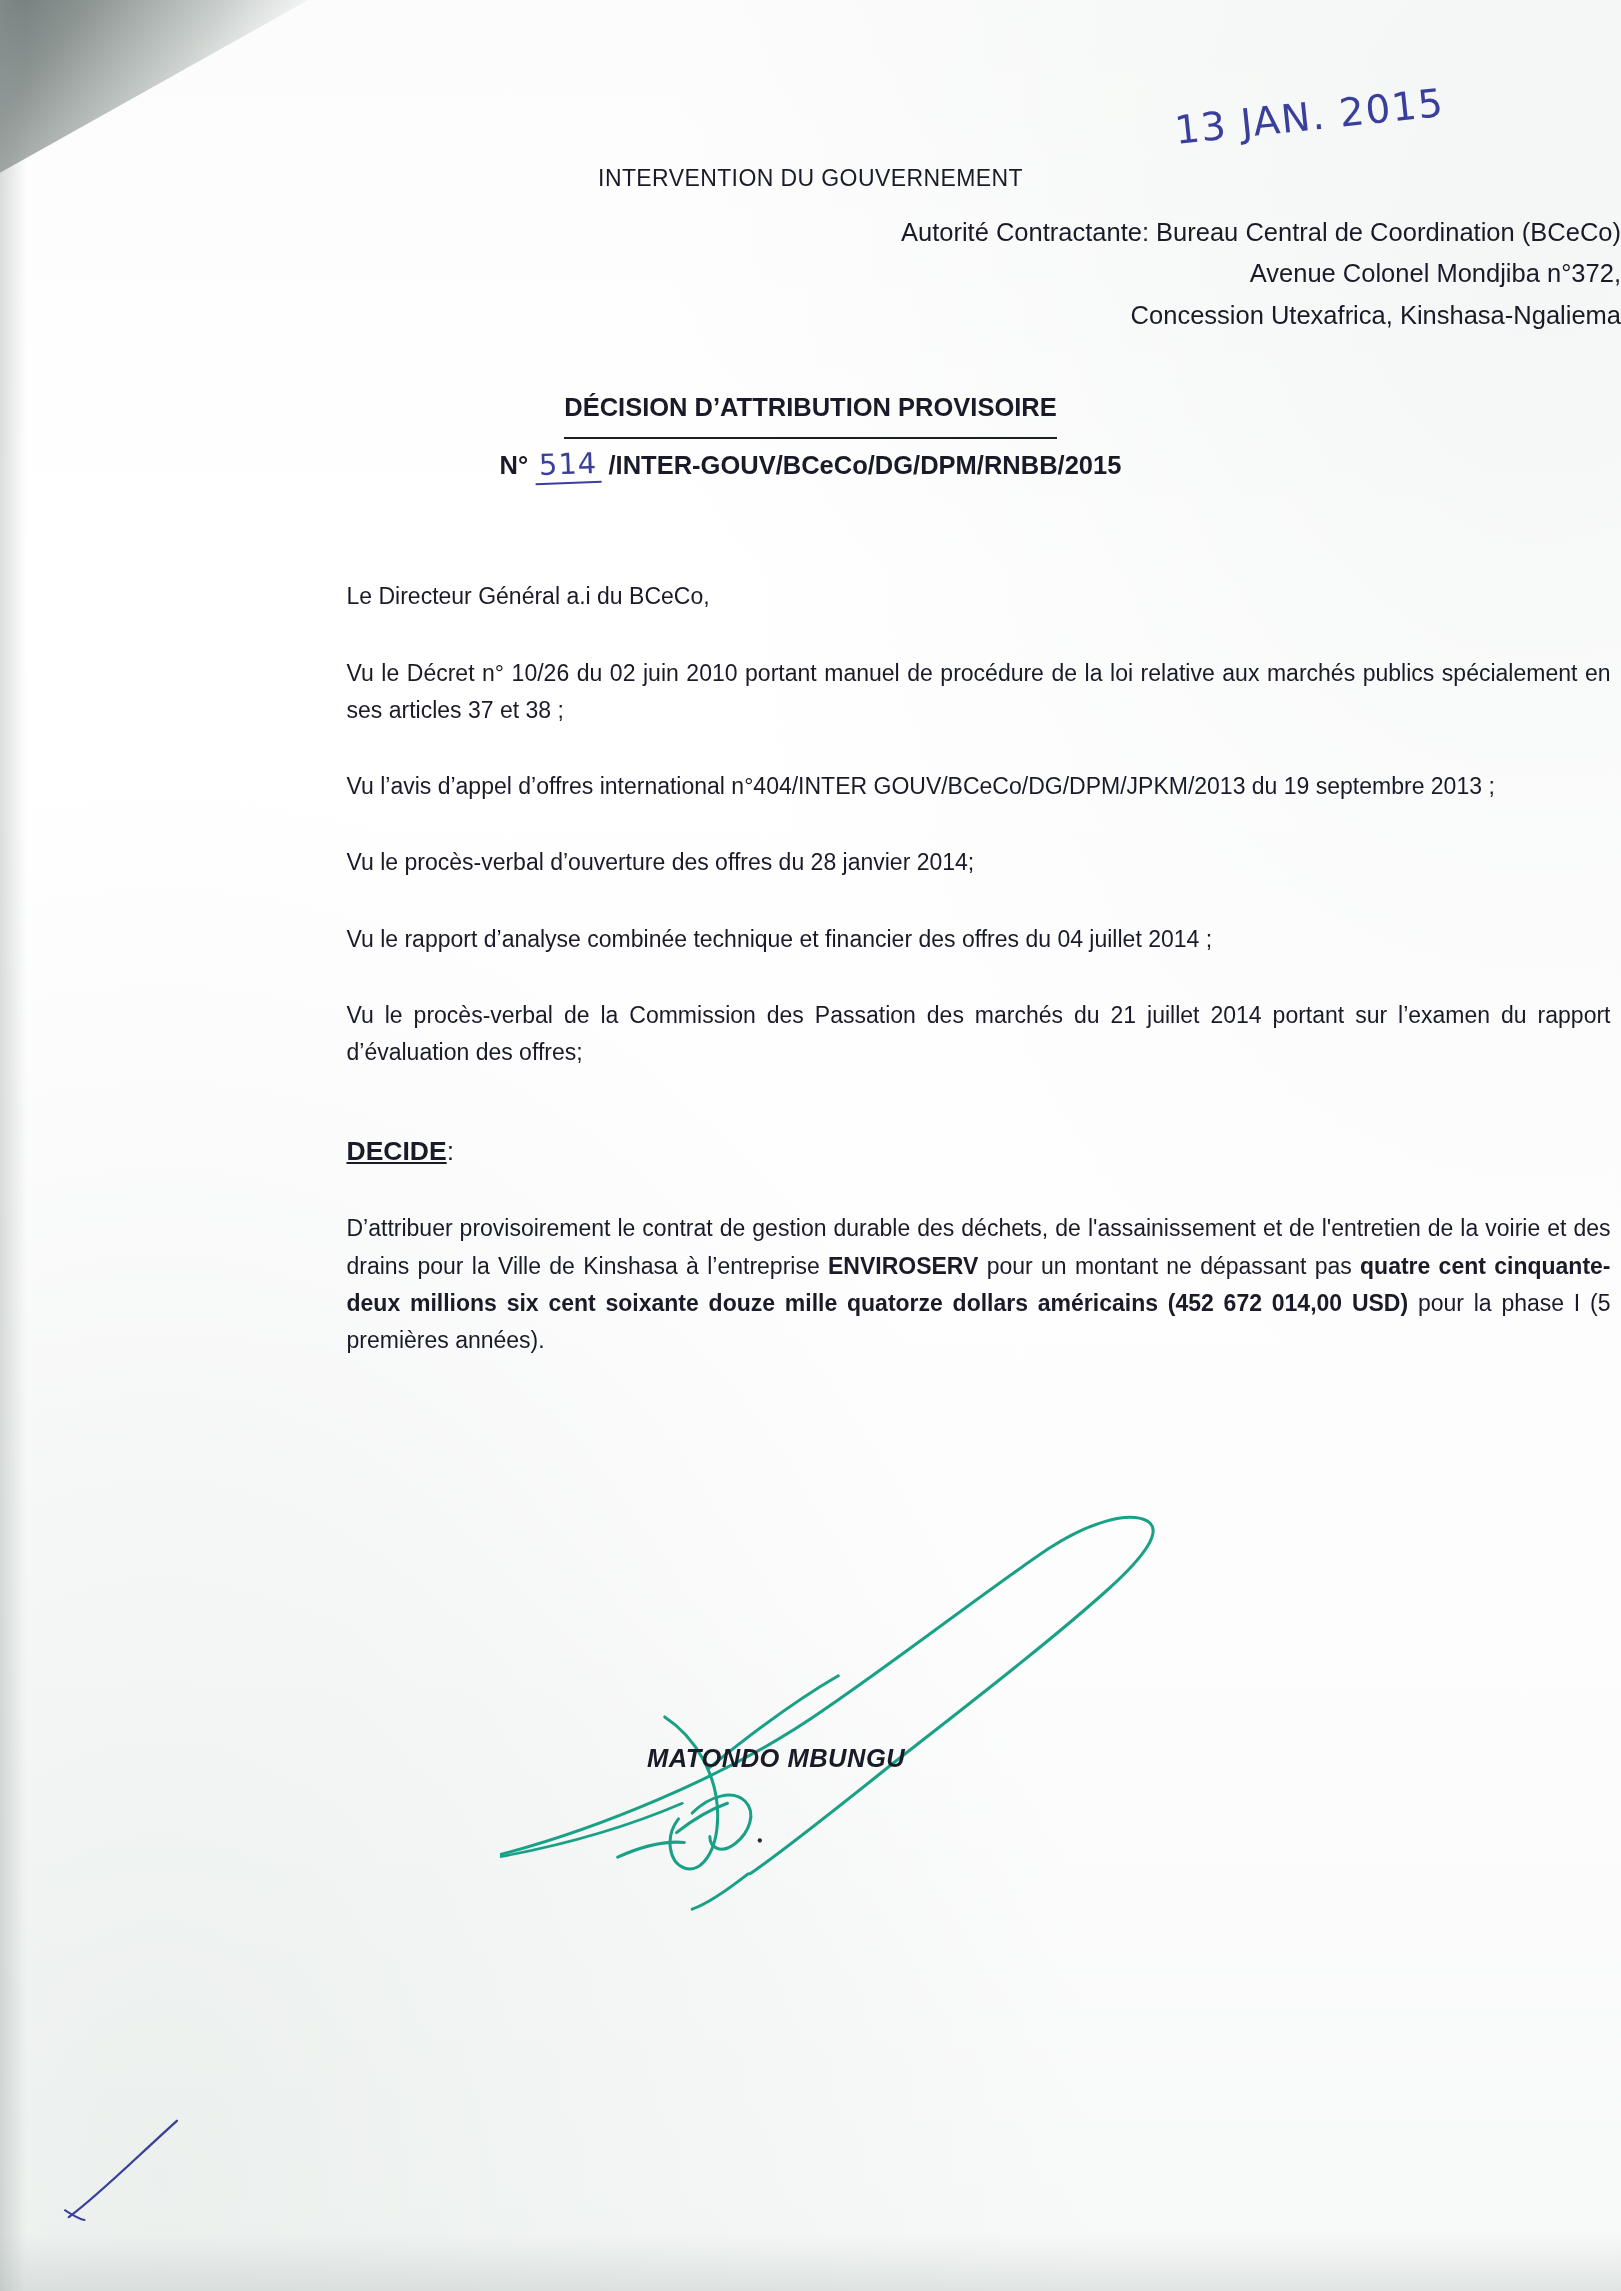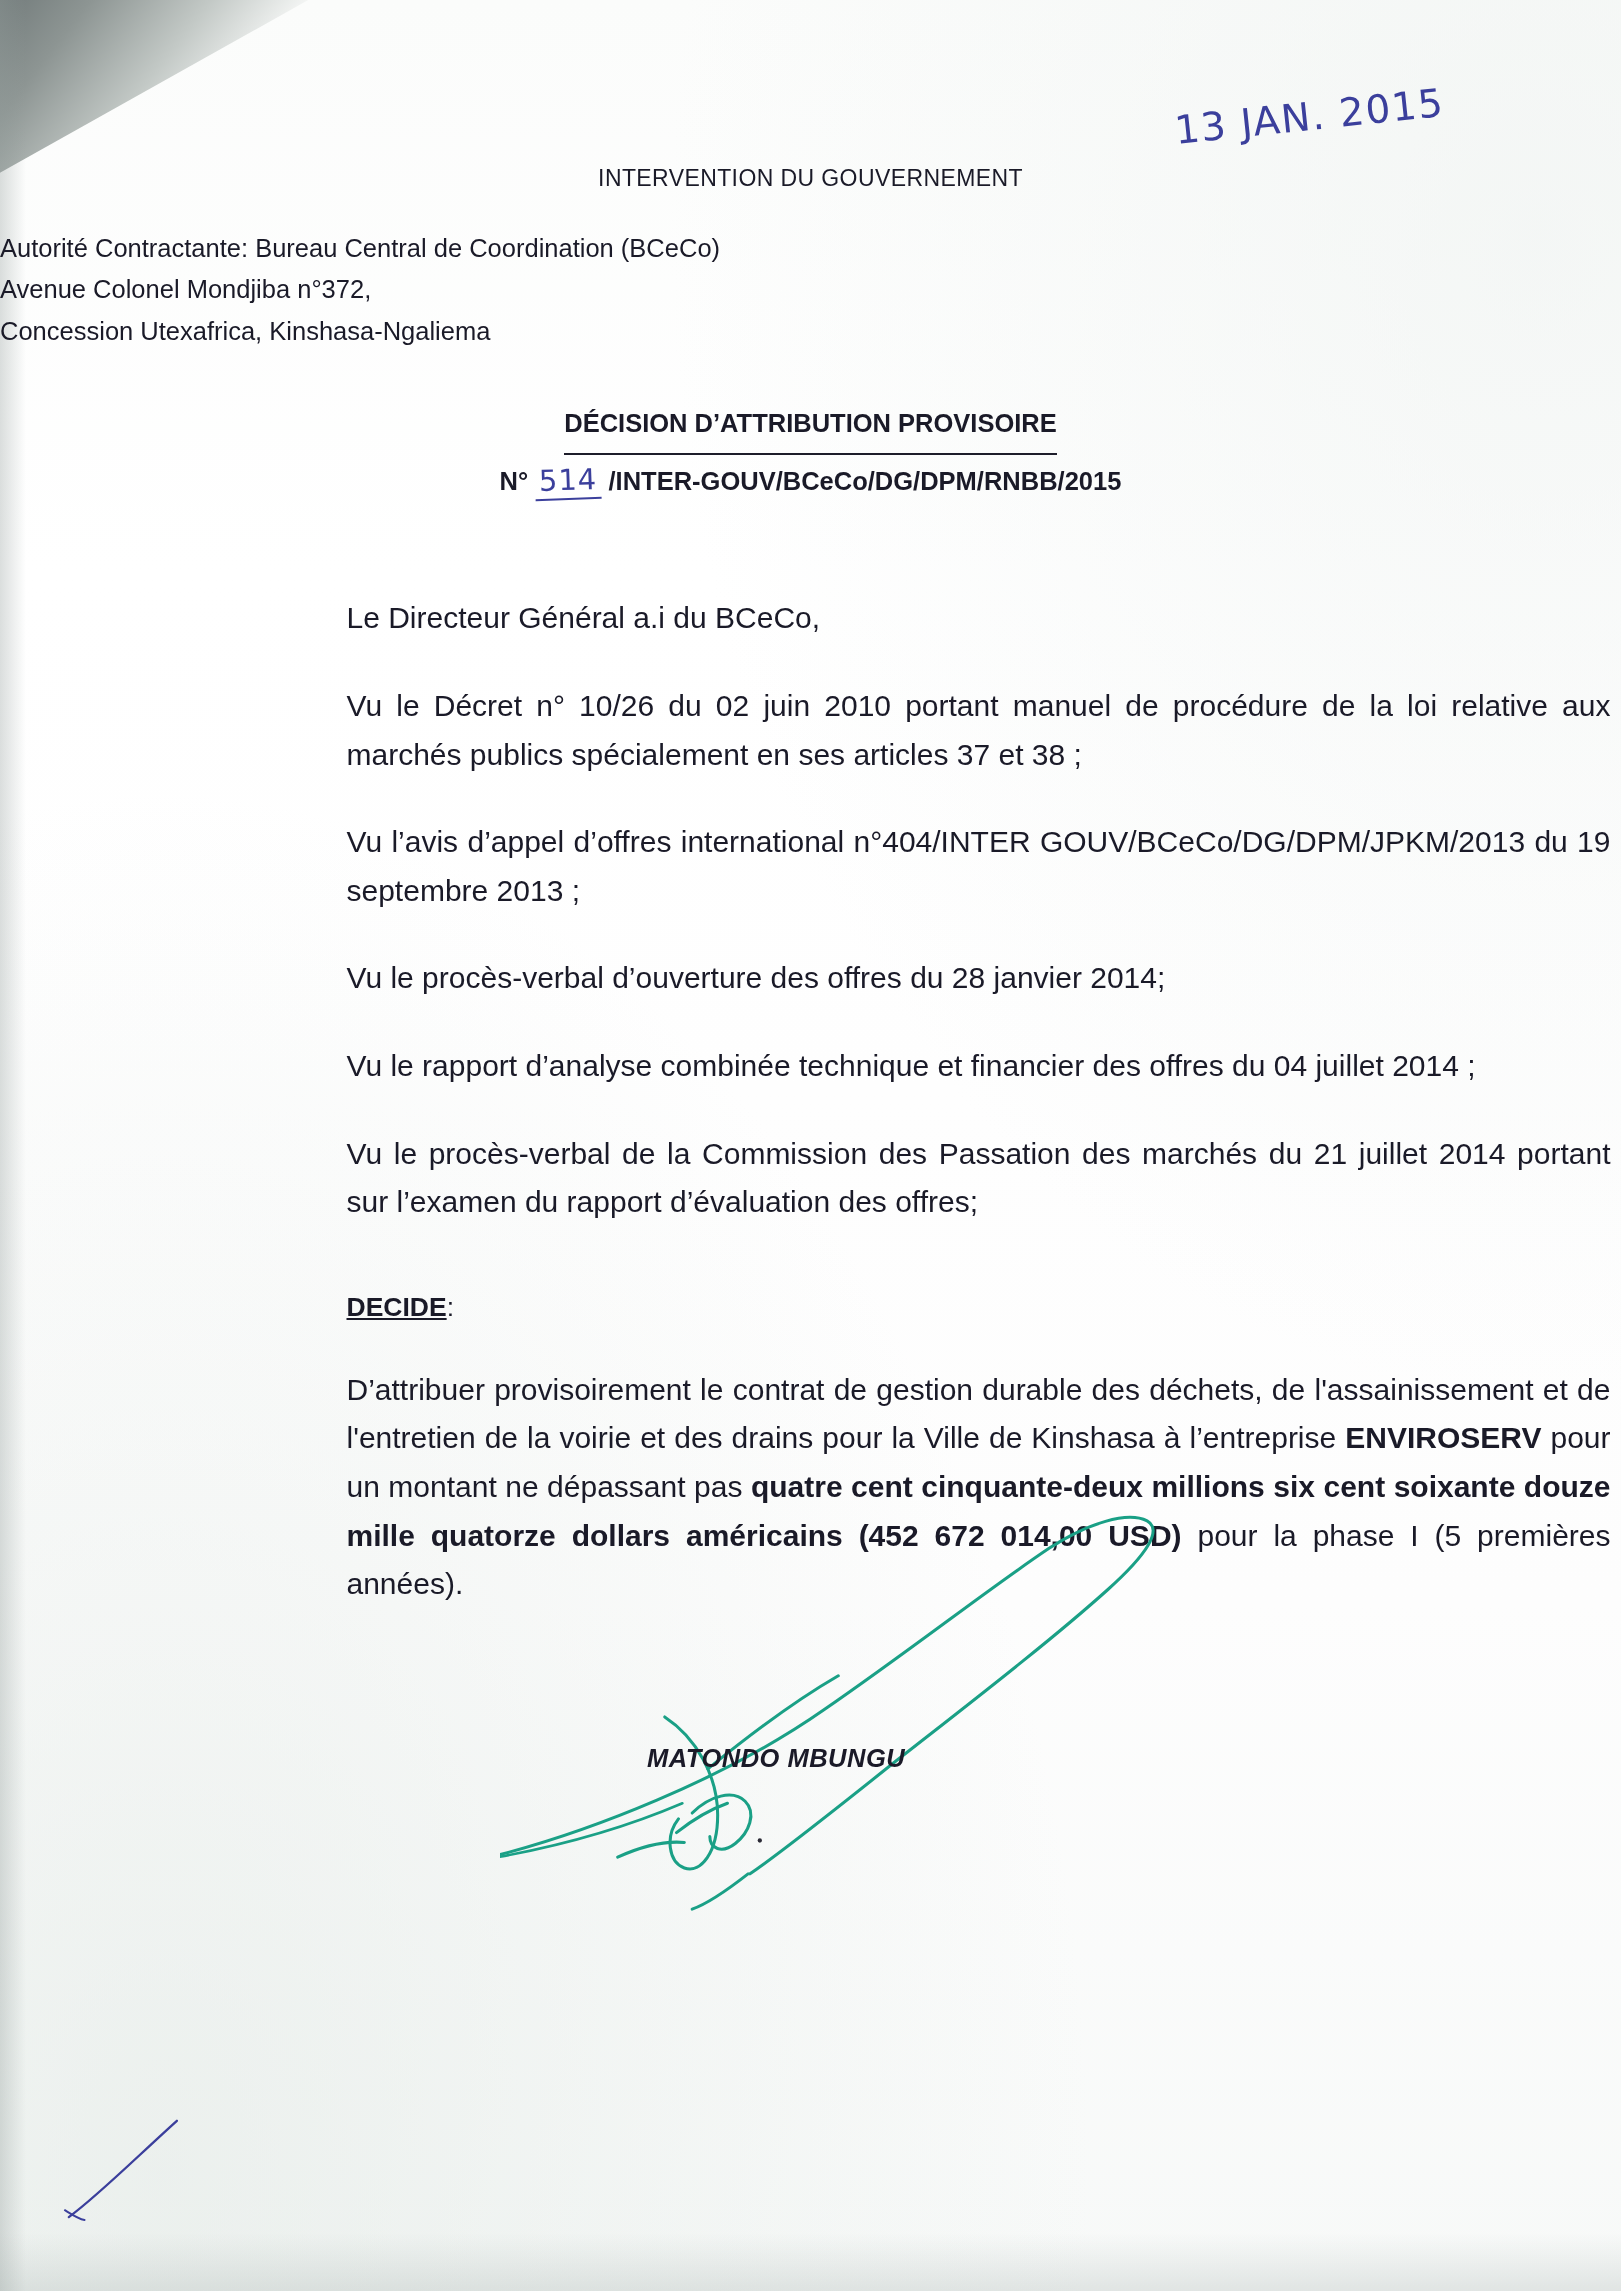--- a/index.html
+++ b/index.html
@@ -61,24 +61,24 @@
   }
 
   
   .hdr-title {
     text-align: center;
     font-size: 23px;
     letter-spacing: 0.4px;
     margin-top: 165px;
   }
   .hdr-sub {
-    text-align: left;
+    text-align: right;
     font-size: 25.5px;
     line-height: 1.62;
-    margin-top: 36px;
+    margin-top: 20px;
   }
   .decision-title {
     text-align: center;
     font-size: 25.5px;
     font-weight: bold;
     margin-top: 57px;
   }
   .decision-title span {
     border-bottom: 2px solid #1d1d2a;
     padding-bottom: 16px;
@@ -102,21 +102,21 @@
   }
 
   
   .body-wrap {
     margin: 0 auto;
     width: 1262px;
     padding-left: 167px;
     box-sizing: border-box;
   }
   .para {
-    font-size: 30px;
+    font-size: 23px;
     line-height: 1.62;
     text-align: justify;
     margin-top: 39px;
     width: 1264px;
   }
   .para.first { margin-top: 94px; }
 
   .decide-line {
     margin-top: 65px;
     font-size: 26.5px;

